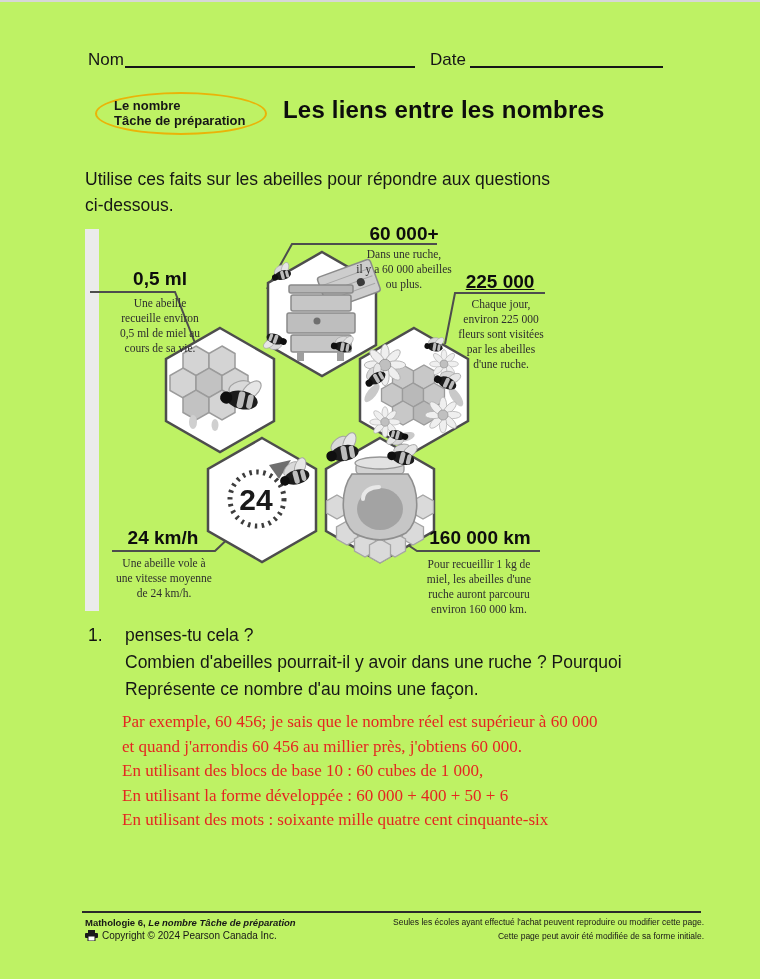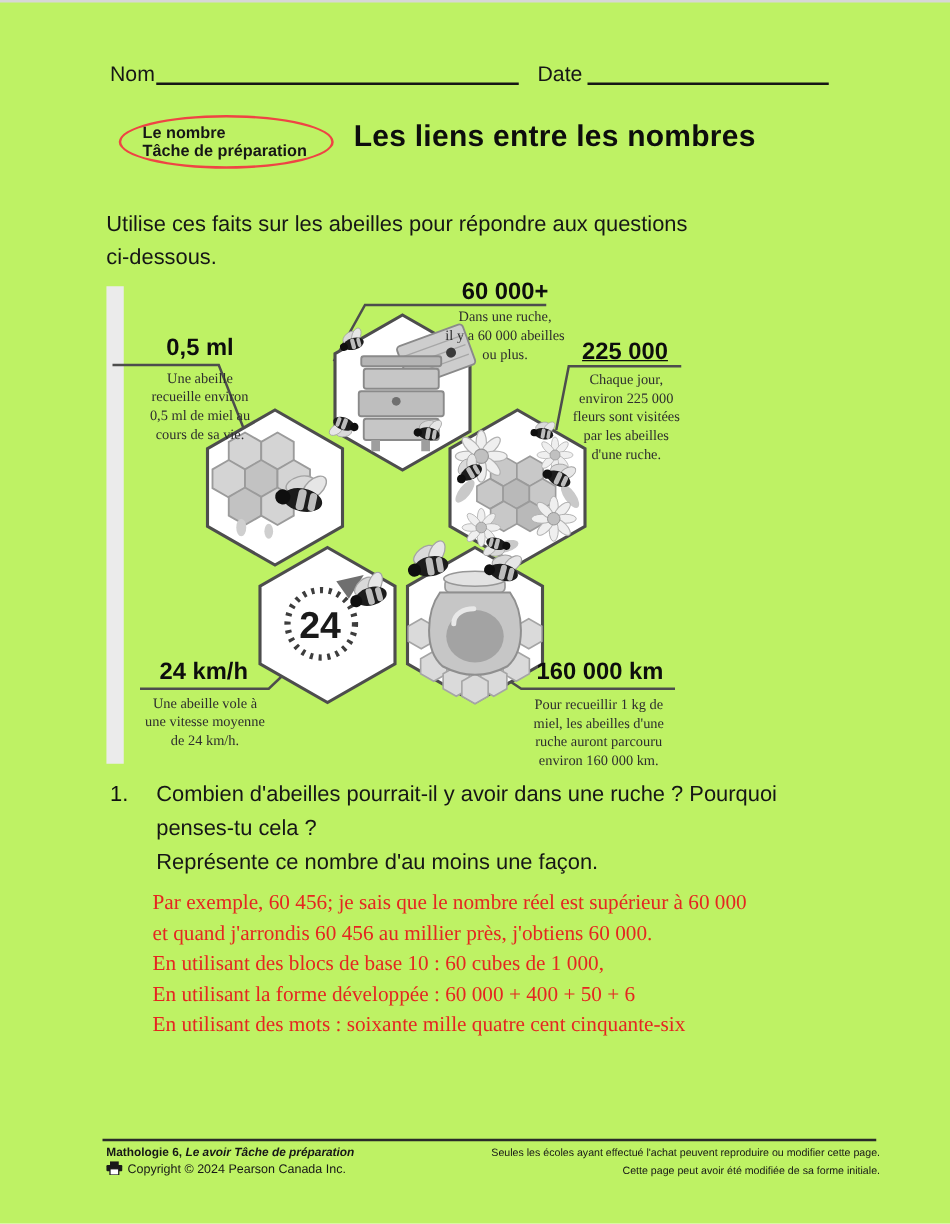--- a/index.html
+++ b/index.html
@@ -7,21 +7,21 @@
     position:relative;width:760px;height:979px;background:#bef264;overflow:hidden;
     font-family:"Liberation Sans",sans-serif;color:#111;
   }
   .abs{position:absolute;}
   .scan-top-line{left:0;top:0;width:760px;height:2px;background:#d7d7d7;}
   
   .field-label{font-size:17px;color:#161616;}
   .blank-line{border-bottom:2px solid #161616;height:18px;}
   
   .badge{
-    left:95px;top:92px;width:172px;height:43px;border:2px solid #ef4444;border-radius:50%;
+    left:95px;top:92px;width:172px;height:43px;border:2px solid #eab308;border-radius:50%;
     box-sizing:border-box;padding:4px 0 0 17px;
   }
   .badge div{font-size:13px;font-weight:bold;line-height:15px;white-space:nowrap;color:#161616;}
   .page-title{left:283px;top:96px;font-size:24px;font-weight:bold;letter-spacing:0.2px;white-space:nowrap;color:#0d0d0d;}
   
   .bodytext{font-size:17.5px;line-height:26px;color:#161616;white-space:pre-line;}
   .q-num{left:88px;top:622px;font-size:17.5px;line-height:27px;}
   .q-line{font-size:17.5px;line-height:27px;color:#161616;}
   
   .diagram{left:85px;top:215px;width:470px;height:400px;}
@@ -218,37 +218,37 @@
 
     <div class="fact-value" style="left:330px;top:312px;width:130px;">160 000 km</div>
     <div class="fact-caption" style="left:315px;top:342px;width:158px;">Pour recueillir 1 kg de
 miel, les abeilles d'une
 ruche auront parcouru
 environ 160 000 km.</div>
   </div>
 
   <div class="abs q-num">1.</div>
   <div class="abs" style="left:125px;top:622px;width:600px;">
+    <div class="q-line">penses-tu cela ?</div>
     <div class="q-line">Combien d'abeilles pourrait-il y avoir dans une ruche ? Pourquoi</div>
-    <div class="q-line">penses-tu cela ?</div>
     <div class="q-line">Représente ce nombre d'au moins une façon.</div>
   </div>
 
   <div class="abs answer" style="color: rgb(229, 38, 32);">
     <div>Par exemple, 60 456; je sais que le nombre réel est supérieur à 60 000</div>
     <div>et quand j'arrondis 60 456 au millier près, j'obtiens 60 000.</div>
     <div>En utilisant des blocs de base 10 : 60 cubes de 1 000,</div>
     <div>En utilisant la forme développée : 60 000 + 400 + 50 + 6</div>
     <div>En utilisant des mots : soixante mille quatre cent cinquante-six</div>
   </div>
 
   <div class="abs footer-rule"></div>
   <div class="abs footer-left">
     <div>
-      <span class="b">Mathologie 6, </span><span class="bi">Le avoir Tâche de préparation</span>
+      <span class="b">Mathologie 6, </span><span class="bi">Le nombre Tâche de préparation</span>
     </div>
     <div class="footer-copy">
       <span class="printer">
         <svg width="13" height="11" viewBox="0 0 13 11">
           <rect x="3" y="0" width="7" height="3" fill="#1a1a1a"></rect>
           <rect x="0" y="3" width="13" height="5" rx="1" fill="#1a1a1a"></rect>
           <rect x="3" y="6" width="7" height="5" fill="#ffffff" stroke="#1a1a1a"></rect>
         </svg>
       </span><span>Copyright © 2024 Pearson Canada Inc.</span>
     </div>

